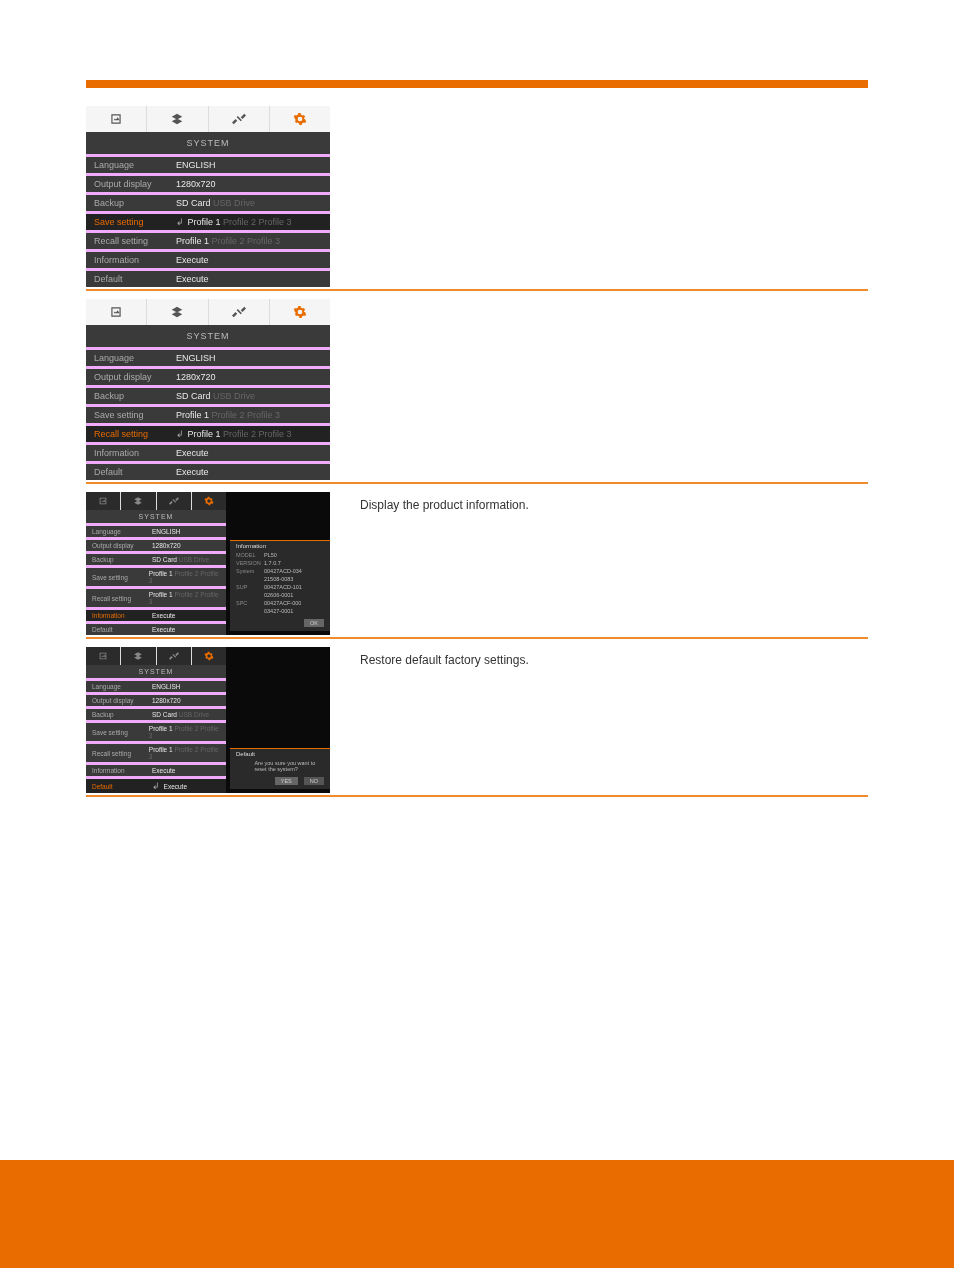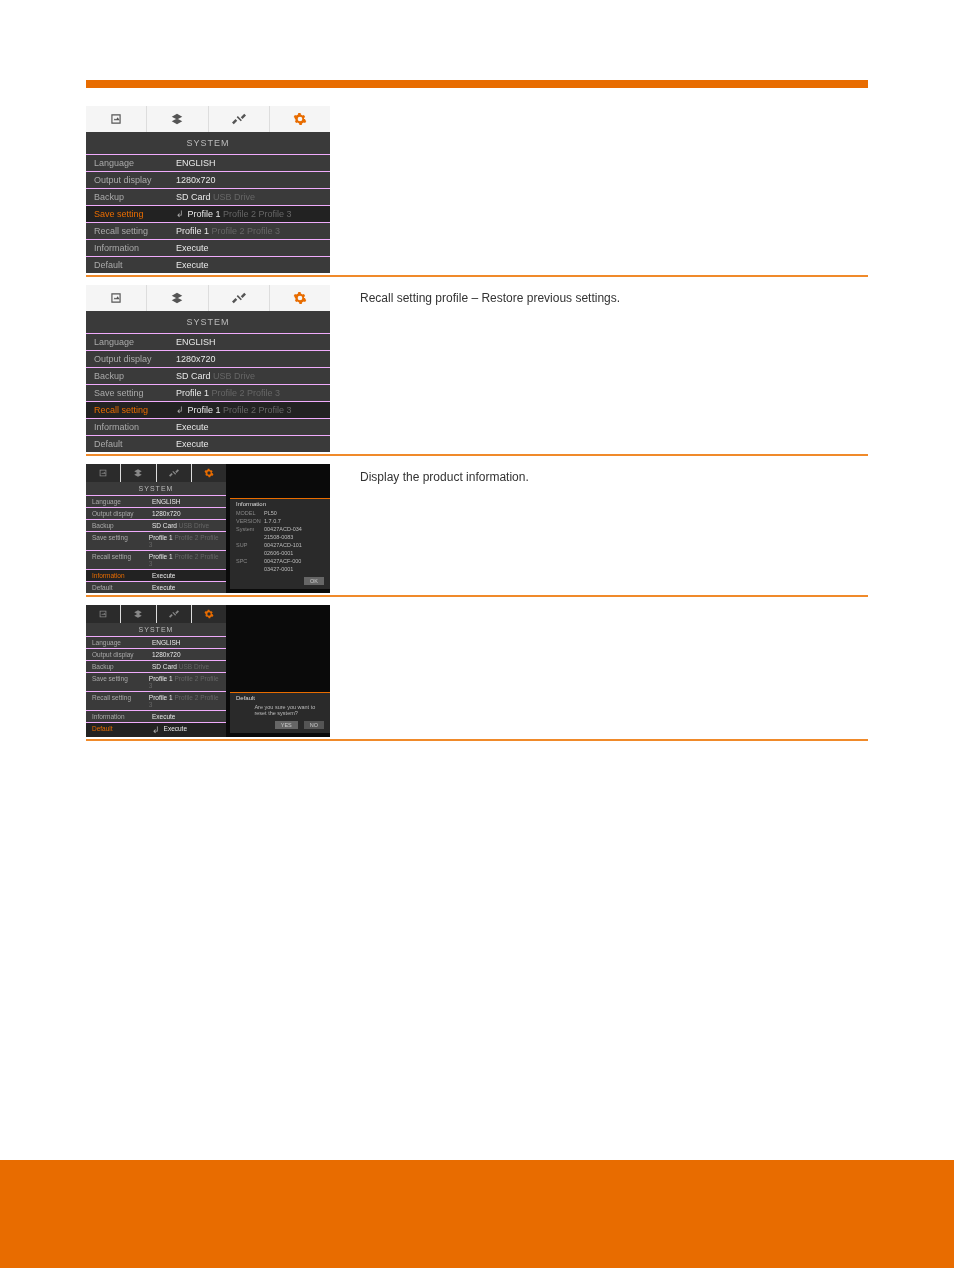--- a/index.html
+++ b/index.html
@@ -10,21 +10,21 @@
 .block:last-of-type{margin-bottom:0}
 .thumb{flex:0 0 244px}
 .desc{flex:1;padding:6px 0 0 30px;font-size:12px}
 .panel{background:#3a3a3a;color:#ccc;width:244px}
 .tabs{display:flex;background:#f5f5f5}
 .tab{flex:1;height:26px;display:flex;align-items:center;justify-content:center;color:#555;border-right:1px solid #ddd}
 .tab:last-child{border-right:0}
 .tab.active{color:#e86c00}
 .tab svg{width:14px;height:14px}
 .ptitle{text-align:center;font-size:9px;color:#bbb;padding:6px 0;letter-spacing:1px}
-.prow{display:flex;align-items:flex-start;padding:3px 8px;font-size:9px;border-top:1px solid #f0abfc}
+.prow{display:flex;align-items:center;padding:3px 8px;font-size:9px;border-top:3px solid #f0abfc}
 .prow.sel{background:#222}
 .prow.sel .plabel{color:#e86c00}
 .plabel{width:82px;color:#aaa}
 .pval{color:#ccc}
 .pval .cur{color:#e8e8e8}
 .pval .dim{color:#666}
 .arrow{color:#aaa;margin-right:4px;font-size:9px}
 .panel.small{width:244px}
 .panel.small .tabs{background:#2b2b2b}
 .panel.small .tab{height:18px;color:#888}
@@ -161,21 +161,20 @@
               <div class="prow">
                 <span class="plabel">Information</span>
                 <span class="pval"><span class="cur">Execute</span></span>
               </div>
               <div class="prow">
                 <span class="plabel">Default</span>
                 <span class="pval"><span class="cur">Execute</span></span>
               </div>
             </div>
           </div>
-          <div class="desc">Recall setting profile – Restore previous settings.</div>
         </div>
         <div class="block">
           <div class="thumb">
             <div class="smwrap">
               <div class="smleft">
                 <div class="panel small" style="width: 140px;">
                   <div class="tabs">
                     <div class="tab">
                       <svg viewBox="0 0 24 24">
                         <path fill="currentColor" d="M4 4h16v16H4V4zm2 2v12h12V6H6zm2 8l2-3 2 2 3-4 3 5H8z"></path>
@@ -339,17 +338,18 @@
                     <span class="v">Are you sure you want to reset the system?</span>
                   </div>
                   <div class="popbtns">
                     <span class="btn y">YES</span>
                     <span class="btn">NO</span>
                   </div>
                 </div>
               </div>
             </div>
           </div>
+          <div class="desc">Restore default factory settings.</div>
         </div>
       </div>
   </div>
   <div class="footer"></div>
 </div>
 
 </body></html>

